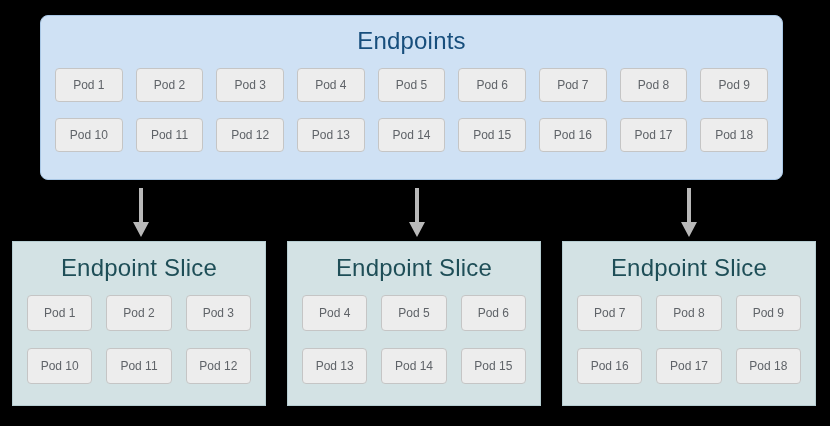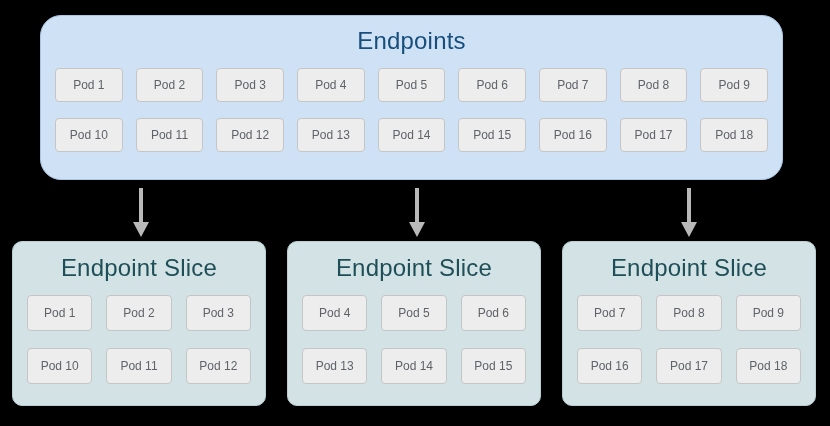--- a/index.html
+++ b/index.html
@@ -25,21 +25,21 @@
     background: var(--page-bg);
     overflow: hidden;
   }
   
   .endpoints-box {
     position: absolute;
     left: 40px; top: 15px;
     width: 743px; height: 165px;
     background: var(--endpoints-bg);
     border: 1px solid var(--endpoints-border);
-    border-radius: 21px;
+    border-radius: 8px;
   }
   .endpoints-title {
     margin-top: 11px;
     text-align: center;
     font-size: 24px;
     color: var(--endpoints-title);
     letter-spacing: 0.2px;
   }
   .endpoints-grid {
     display: grid;
@@ -84,21 +84,21 @@
   .arrow-1 { left: 141px; }
   .arrow-2 { left: 417px; }
   .arrow-3 { left: 689px; }
   
   .slice-box {
     position: absolute;
     top: 241px;
     width: 254px; height: 165px;
     background: var(--slice-bg);
     border: 1px solid var(--slice-border);
-    border-radius: 10px;
+    border-radius: 0;
   }
   .slice-1 { left: 12px; }
   .slice-2 { left: 287px; }
   .slice-3 { left: 562px; }
   .slice-title {
     margin-top: 12px;
     text-align: center;
     font-size: 24px;
     color: var(--slice-title);
     letter-spacing: 0.2px;

